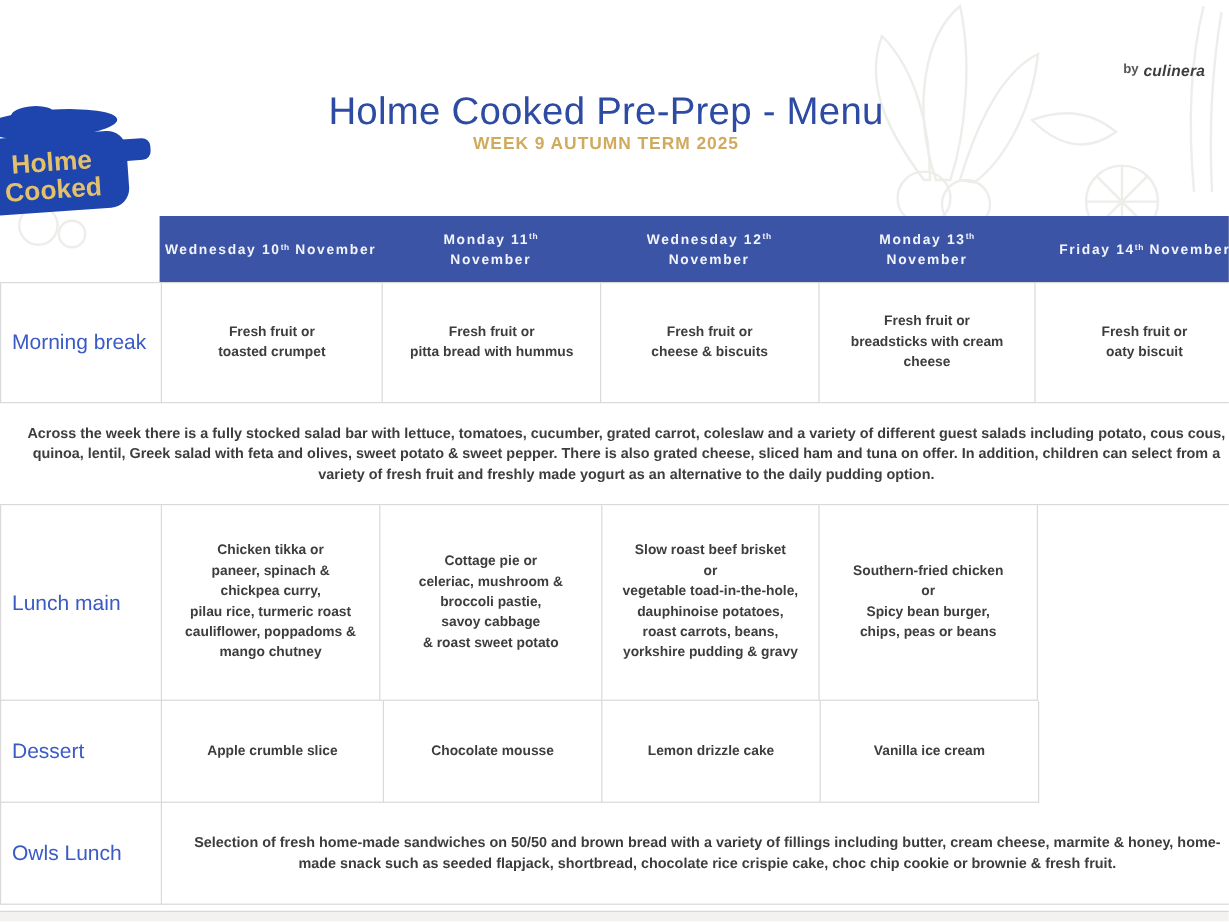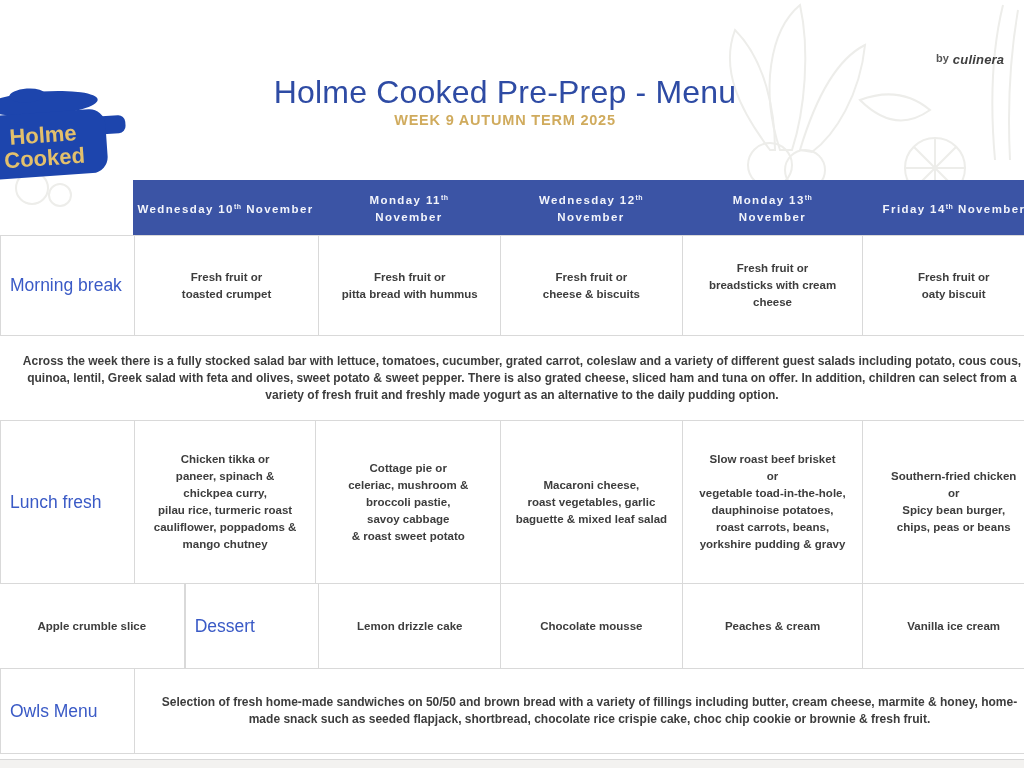--- a/index.html
+++ b/index.html
@@ -131,58 +131,54 @@
 cheese</div>
         <div class="cell food-cell w5">Fresh fruit or
 oaty biscuit</div>
       </div>
 
       <div class="trow h-salad">
         <div class="cell span-cell">Across the week there is a fully stocked salad bar with lettuce, tomatoes, cucumber, grated carrot, coleslaw and a variety of different guest salads including potato, cous cous, quinoa, lentil, Greek salad with feta and olives, sweet potato &amp; sweet pepper.  There is also grated cheese, sliced ham and tuna on offer. In addition, children can select from a variety of fresh fruit and freshly made yogurt as an alternative to the daily pudding option.</div>
       </div>
 
       <div class="trow h-lunch">
-        <div class="cell label-cell h-lunch">Lunch fresh</div>
+        <div class="cell label-cell h-lunch">Lunch main</div>
         <div class="cell food-cell w2">Chicken tikka or
 paneer, spinach &amp;
 chickpea curry,
 pilau rice, turmeric roast
 cauliflower, poppadoms &amp;
 mango chutney</div>
         <div class="cell food-cell w1">Cottage pie or
 celeriac, mushroom &amp;
 broccoli pastie,
 savoy cabbage
 &amp; roast sweet potato</div>
-        <div class="cell food-cell w3">Macaroni cheese,
-roast vegetables, garlic
-baguette &amp; mixed leaf salad</div>
         <div class="cell food-cell w4">Slow roast beef brisket
 or
 vegetable toad-in-the-hole,
 dauphinoise potatoes,
 roast carrots, beans,
 yorkshire pudding &amp; gravy</div>
         <div class="cell food-cell w5">Southern-fried chicken
 or
 Spicy bean burger,
 chips, peas or beans</div>
       </div>
 
       <div class="trow h-dessert">
+        <div class="cell label-cell h-dessert">Dessert</div>
         <div class="cell food-cell w1">Apple crumble slice</div>
-        <div class="cell label-cell h-dessert">Dessert</div>
+        <div class="cell food-cell w3">Chocolate mousse</div>
         <div class="cell food-cell w2">Lemon drizzle cake</div>
-        <div class="cell food-cell w3">Chocolate mousse</div>
-        <div class="cell food-cell w4">Peaches &amp; cream</div>
         <div class="cell food-cell w5">Vanilla ice cream</div>
       </div>
 
       <div class="trow h-owls">
-        <div class="cell label-cell h-owls">Owls Menu</div>
+        <div class="cell label-cell h-owls">Owls Lunch</div>
         <div class="cell span-cell">Selection of fresh home-made sandwiches on 50/50 and brown bread with a variety of fillings including butter, cream cheese, marmite &amp; honey, home-made snack such as seeded flapjack, shortbread, chocolate rice crispie cake, choc chip cookie or brownie &amp; fresh fruit.</div>
       </div>
 
     </div>
   </div>
 
   <div class="bottom-strip"></div>
 
 </div>
 

